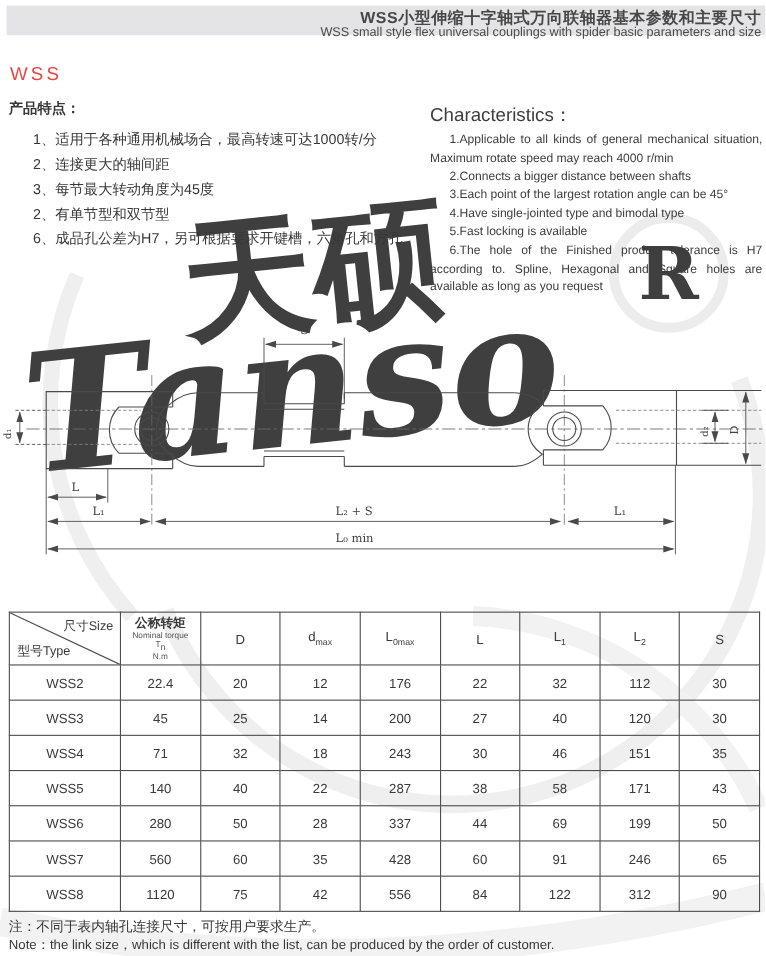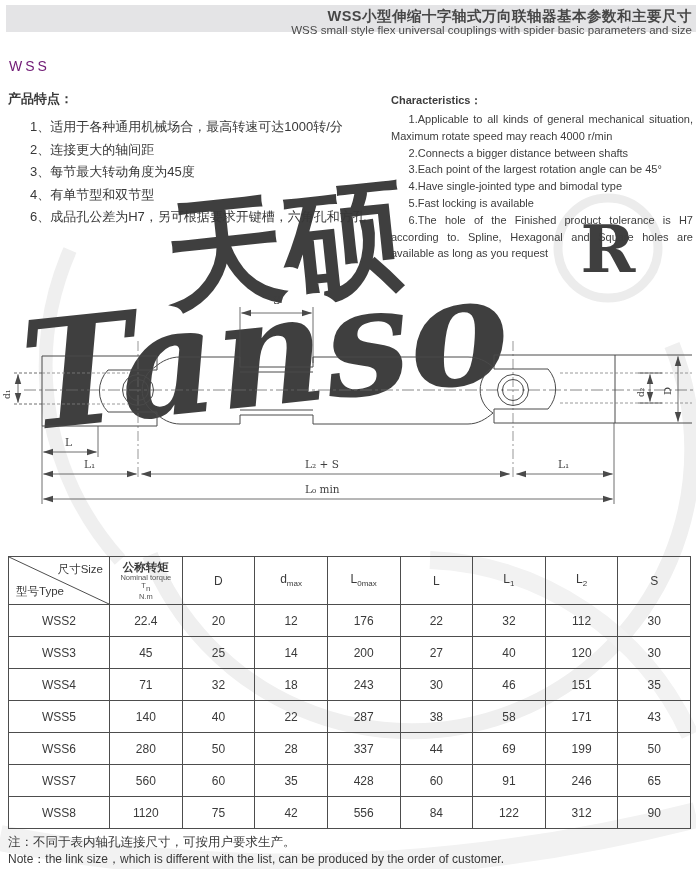--- a/index.html
+++ b/index.html
@@ -6,29 +6,29 @@
   body{font-family:"Liberation Sans", sans-serif; color:#3f3f3f;}
   #page{position:relative;width:696px;height:869px;background:#fff;overflow:hidden;}
   #watermark{position:absolute;left:0;top:0;z-index:0;}
   .layer{position:absolute;z-index:1;}
 
   
   #titlebar{left:6px;top:5px;width:690px;height:27px;background:#e4e4e6;}
   #title-zh{right:4px;top:7px;font-size:14.5px;font-weight:bold;color:#474747;letter-spacing:.5px;text-align:right;}
   #title-en{right:4px;top:24px;font-size:11.5px;color:#4a4a4a;text-align:right;}
 
-  #series{left:9px;top:58px;font-size:14px;letter-spacing:3px;color:#701a75;}
+  #series{left:9px;top:58px;font-size:17px;letter-spacing:3px;color:#ef4444;}
 
   #features{left:8px;top:90px;width:370px;}
   #features h3{margin:0 0 8px 0;font-size:13px;color:#383838;}
   #features ul{list-style:none;margin:0;padding:0 0 0 22px;}
   #features li{font-size:13px;line-height:22.5px;color:#383838;}
 
   #chars{left:391px;top:93px;width:302px;}
-  #chars h3{margin:0 0 3px 0;font-size:11px;font-weight:bold;color:#3d3d3d;}
+  #chars h3{margin:0 0 3px 0;font-size:17px;font-weight:normal;color:#3d3d3d;}
   #chars p{margin:0;font-size:11px;line-height:16.8px;color:#3d3d3d;text-align:justify;text-indent:1.6em;}
 
   
   #drawing{left:0;top:283px;}
 
   
   #spec{left:8px;top:556px;width:683px;border-collapse:collapse;table-layout:fixed;}
   #spec th,#spec td{border:1px solid #4d4d4d;text-align:center;vertical-align:middle;
         font-size:12px;color:#3a3a3a;background:transparent;padding:0;}
   #spec thead th{height:47px;font-weight:normal;}
@@ -69,21 +69,21 @@
   <div id="title-zh" class="layer">WSS小型伸缩十字轴式万向联轴器基本参数和主要尺寸</div>
 
   <div id="series" class="layer">WSS</div>
 
   <div id="features" class="layer">
     <h3>产品特点：</h3>
     <ul>
       <li>1、适用于各种通用机械场合，最高转速可达1000转/分</li>
       <li>2、连接更大的轴间距</li>
       <li>3、每节最大转动角度为45度</li>
-      <li>4、有单节型和双节型</li>
+      <li>2、有单节型和双节型</li>
       <li>6、成品孔公差为H7，另可根据要求开键槽，六角孔和方孔</li>
     </ul>
   </div>
 
   <div id="chars" class="layer">
     <h3>Characteristics：</h3>
     <p>1.Applicable to all kinds of general mechanical situation, Maximum rotate speed may reach 4000 r/min</p>
     <p>2.Connects a bigger distance between shafts</p>
     <p>3.Each point of the largest rotation angle can be 45°</p>
     <p>4.Have single-jointed type and bimodal type</p>

